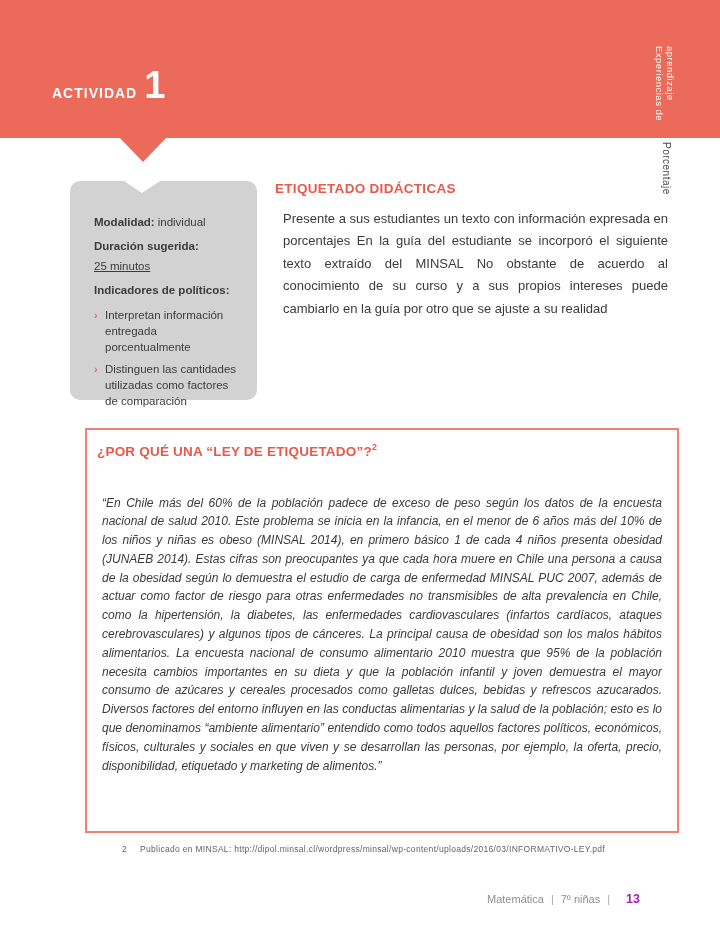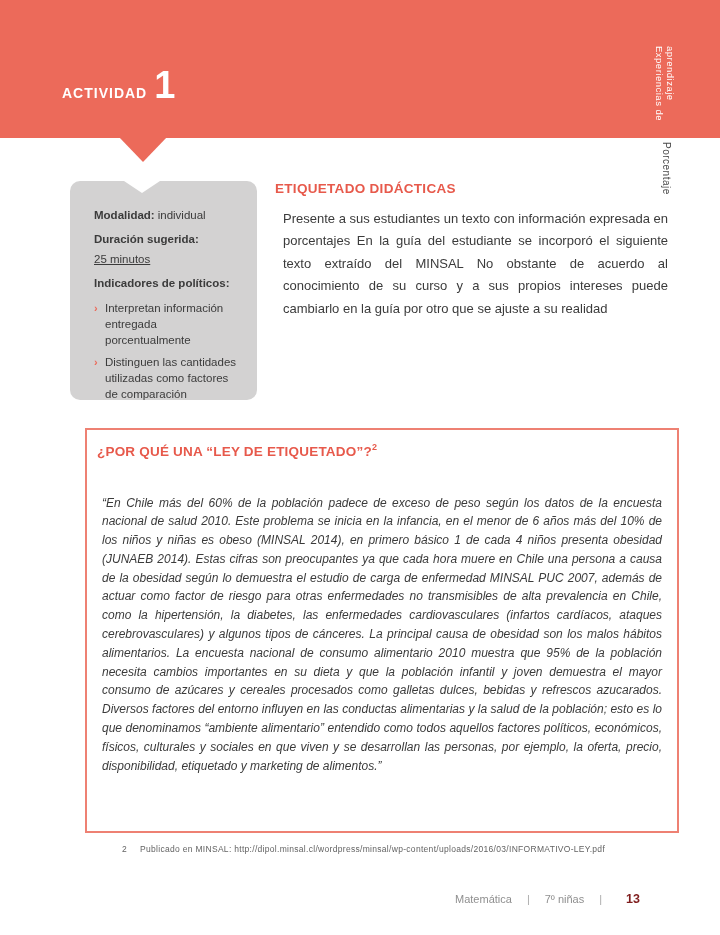--- a/index.html
+++ b/index.html
@@ -3,57 +3,57 @@
 <meta charset="utf-8">
 <style>
   html,body{margin:0;padding:0;background:#ffffff;}
   *{box-sizing:border-box;}
   .page{
     position:relative;width:720px;height:935px;background:#ffffff;overflow:hidden;
     font-family:"Liberation Sans",sans-serif;color:#3b3b3b;
   }
   
   .band{position:absolute;left:0;top:0;width:720px;height:138px;background:#EC6A5A;}
-  .activity{position:absolute;left:62px;top:66px;display:flex;align-items:baseline;color:#ffffff;}
+  .activity{position:absolute;left:52px;top:66px;display:flex;align-items:baseline;color:#ffffff;}
   .activity-label{font-size:14px;font-weight:bold;letter-spacing:1px;}
   .activity-number{font-size:38px;font-weight:bold;margin-left:7px;line-height:1;}
   .band-arrow{position:absolute;left:118px;top:136px;width:0;height:0;
     border-left:25px solid transparent;border-right:25px solid transparent;border-top:26px solid #EC6A5A;}
   
   .vert{writing-mode:vertical-lr;text-orientation:sideways;letter-spacing:0.5px;}
   .vert-band{position:absolute;left:654px;top:46px;height:95px;color:#ffffff;font-size:9.5px;line-height:11px;}
   .vert-section{position:absolute;left:661px;top:142px;height:60px;color:#4a4a4a;font-size:10px;}
   
   .info-box{position:absolute;left:70px;top:181px;width:187px;height:219px;background:#D3D2D2;
     border-radius:10px;padding:27px 14px 0 24px;font-size:11.5px;line-height:15px;}
   .info-notch{position:absolute;left:124px;top:181px;width:0;height:0;
     border-left:18px solid transparent;border-right:18px solid transparent;border-top:12px solid #ffffff;}
-  .info-line{margin:0 0 9px 0;}
+  .info-line{margin:7px 0 9px 0;}
   .info-line .lbl{font-weight:bold;}
   .info-line .val{margin-left:3px;}
   .info-sub{margin:-4px 0 9px 0;text-decoration:underline;}
   .info-bullets{list-style:none;margin:1px 0 0 0;padding:0;}
   .info-bullets li{display:flex;margin:0 0 6px 0;line-height:16px;}
   .info-bullets .marker{color:#EC6A5A;font-weight:bold;width:11px;flex:0 0 11px;font-size:11px;}
   
   .suggestions{position:absolute;left:275px;top:181px;width:401px;}
   .sug-title{margin:0 0 12px 0;color:#E7594B;font-size:13.5px;font-weight:bold;letter-spacing:0.3px;}
   .sug-body{margin:8px;font-size:13px;line-height:22.4px;text-align:justify;}
   
   .quote-box{position:absolute;left:85px;top:428px;width:594px;height:405px;border:2px solid #EE8173;background:#ffffff;}
   .quote-title{margin:12px 10px 0 10px;text-align:left;color:#E7594B;font-size:13.5px;font-weight:bold;letter-spacing:0.2px;}
   .quote-title sup{font-size:9px;}
   .quote-body{margin:35px 15px 0 15px;font-size:12px;line-height:18.8px;font-style:italic;text-align:justify;}
   
   .footnote{position:absolute;left:122px;top:844px;display:flex;color:#636363;font-size:8.5px;letter-spacing:0.3px;}
   .footnote .fn-num{margin-right:13px;}
   
-  .footer{position:absolute;right:80px;top:892px;display:flex;align-items:baseline;color:#8f8f8f;font-size:11px;gap:8px;}
+  .footer{position:absolute;right:80px;top:892px;display:flex;align-items:baseline;color:#8f8f8f;font-size:11px;}
   .footer .sep{margin:0 7px;color:#aaaaaa;}
-  .footer .page-num{margin-left:9px;color:#7f1d1d;font-size:12.5px;font-weight:bold;}
+  .footer .page-num{margin-left:9px;color:#a21caf;font-size:12.5px;font-weight:bold;}
 </style>
 </head>
 <body>
 
 <div class="page">
 
   <div class="band"></div>
   <div class="activity">
     <span class="activity-label">ACTIVIDAD</span>
     <span class="activity-number">1</span>

